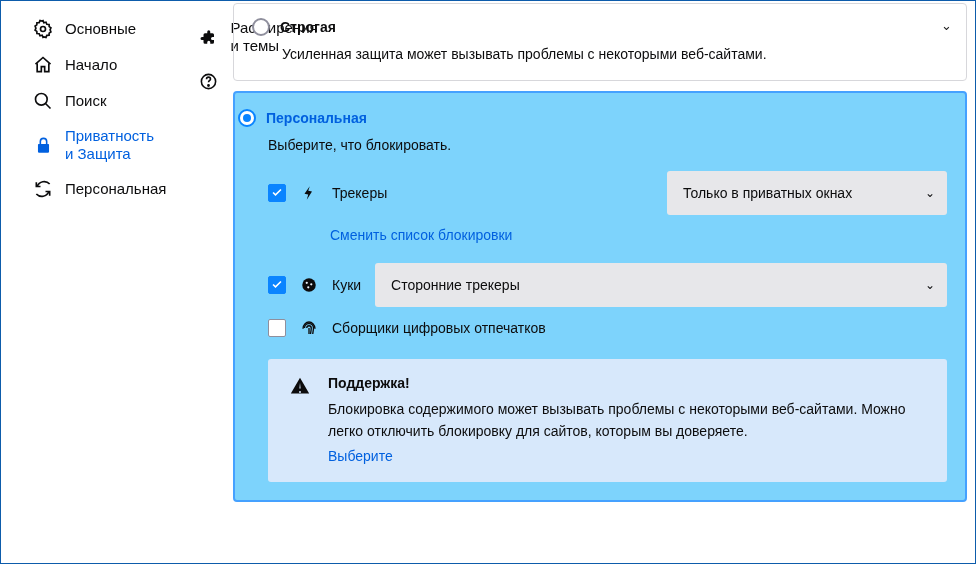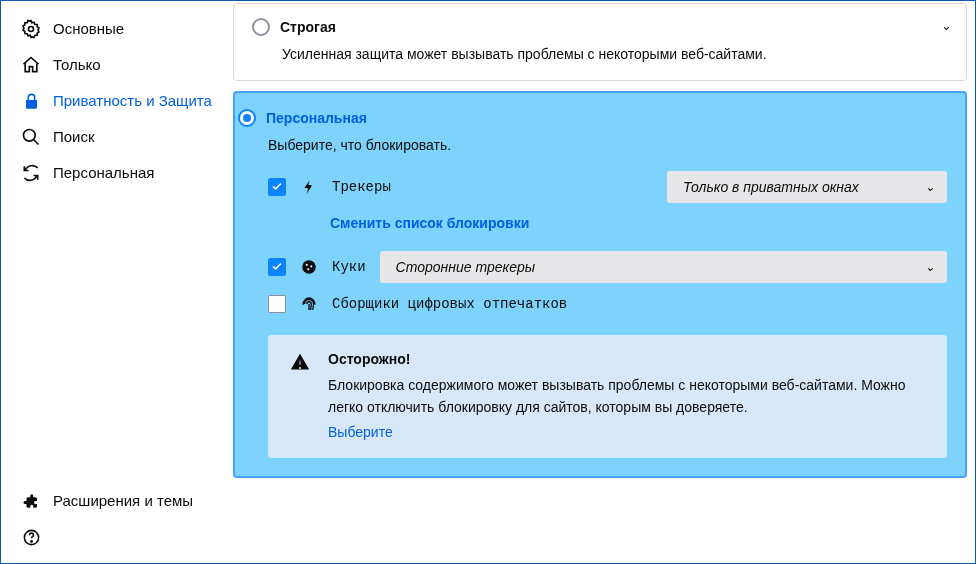--- a/index.html
+++ b/index.html
@@ -1,18 +1,18 @@
 <!DOCTYPE html>
 <html><head>
 <meta charset="utf-8">
 <style>
 * { box-sizing: border-box; margin: 0; padding: 0; }
 body { font-family: -apple-system, "Segoe UI", Arial, sans-serif; font-size: 14px; color: #0c0c0d; background: #fff; width: 976px; height: 564px; overflow: hidden; border: 1px solid #0d5cab; }
 .layout { display: flex; height: 100%; }
-.sidebar { width: 232px; padding: 10px 0 8px 4px; display: flex; flex-direction: column; }
+.sidebar { width: 232px; padding: 10px 0 8px 16px; display: flex; flex-direction: row; }
 .sidebar-top { flex: 1; }
 .sidebar-item { display: flex; align-items: center; gap: 12px; padding: 8px 16px; cursor: pointer; font-size: 15px; }
 .sidebar-item.selected { color: #0060df; }
 .sidebar-item .icon { width: 20px; height: 20px; display: flex; align-items: center; justify-content: center; flex-shrink: 0; }
 .sidebar-item .label { line-height: 1.2; }
 .main { flex: 1; padding: 0; overflow-y: auto; }
 .section { border: 1px solid #d7d7db; border-radius: 4px; margin: 2px 8px 10px 0; }
 .card-strict { padding: 14px 40px 18px 18px; position: relative; }
 .card-strict .radio-row { display: flex; align-items: center; gap: 10px; }
 .card-personal { border: 2px solid #45a1ff; border-radius: 4px; margin: 0 8px 6px 0; background: #7dd3fc; padding: 16px 18px 18px 3px; }
@@ -24,26 +24,26 @@
 .desc { margin: 10px 0 0 30px; color: #0c0c0d; }
 .personal-head { display: flex; align-items: center; gap: 10px; }
 .personal-title { font-weight: 700; color: #0060df; }
 .personal-sub { margin: 10px 0 18px 30px; }
 .opt-row { display: flex; align-items: center; gap: 14px; margin: 0 0 12px 30px; }
 .checkbox { width: 18px; height: 18px; border: 1px solid #8f8f9d; border-radius: 2px; background: #fff; display: inline-flex; align-items: center; justify-content: center; flex-shrink: 0; cursor: pointer; }
 .checkbox.checked { background: #0a84ff; border-color: #0a84ff; }
 .checkbox.checked svg { display: block; }
 .checkbox svg { display: none; }
 .opt-icon { width: 18px; height: 18px; display: flex; align-items: center; justify-content: center; flex-shrink: 0; }
-.opt-label { flex-shrink: 0; font-family: Liberation Mono, monospace; }
-.select { margin-left: auto; background: #e7e7ea; border: none; border-radius: 3px; padding: 8px 32px 8px 16px; font-size: 14px; color: #0c0c0d; cursor: pointer; position: relative; height: 32px; display: flex; align-items: center; font-style: italic; }
+.opt-label { flex-shrink: 0; }
+.select { margin-left: auto; background: #e7e7ea; border: none; border-radius: 3px; padding: 8px 32px 8px 16px; font-size: 14px; color: #0c0c0d; cursor: pointer; position: relative; height: 44px; display: flex; align-items: center; }
 .select .sel-chev { position: absolute; right: 12px; font-size: 12px; }
 .select.tk { width: 280px; }
 .select.ck { flex: 1; }
-.link { color: #0060df; cursor: pointer; margin: 0 0 20px 92px; display: inline-block; font-weight: bold; }
+.link { color: #0060df; cursor: pointer; margin: 0 0 20px 92px; display: inline-block; }
 .warn-box { background: #d7e8fb; border-radius: 3px; margin: 22px 0 0 30px; padding: 16px 22px 18px 22px; display: flex; gap: 18px; }
 .warn-icon { width: 20px; height: 20px; flex-shrink: 0; margin-top: 1px; }
 .warn-title { font-weight: 700; margin-bottom: 8px; }
 .warn-text { line-height: 1.55; }
 .warn-link { color: #0060df; cursor: pointer; display: inline-block; margin-top: 6px; }
 </style>
 </head>
 <body>
 
 <div class="layout">
@@ -58,38 +58,38 @@
         </span>
         <span class="label">Основные</span>
       </div>
       <div class="sidebar-item">
         <span class="icon">
           <svg viewBox="0 0 24 24" width="20" height="20" fill="none" stroke="#0c0c0d" stroke-width="2">
               <path d="M3 11l9-8 9 8"></path>
               <path d="M5 10v10h5v-6h4v6h5V10"></path>
             </svg>
         </span>
-        <span class="label">Только</span>
+        <span class="label">Начало</span>
+      </div>
+      <div class="sidebar-item">
+        <span class="icon">
+          <svg viewBox="0 0 24 24" width="20" height="20" fill="none" stroke="#0c0c0d" stroke-width="2">
+              <circle cx="10" cy="10" r="7"></circle>
+              <path d="M21 21l-6-6"></path>
+            </svg>
+        </span>
+        <span class="label">Поиск</span>
       </div>
       <div class="sidebar-item selected">
         <span class="icon">
           <svg viewBox="0 0 24 24" width="19" height="19" fill="#0060df">
               <path d="M7 10V7a5 5 0 0110 0v3h1a1 1 0 011 1v9a1 1 0 01-1 1H6a1 1 0 01-1-1v-9a1 1 0 011-1h1zm2 0h6V7a3 3 0 00-6 0v3z"></path>
             </svg>
         </span>
         <span class="label">Приватность и Защита</span>
-      </div>
-      <div class="sidebar-item">
-        <span class="icon">
-          <svg viewBox="0 0 24 24" width="20" height="20" fill="none" stroke="#0c0c0d" stroke-width="2">
-              <circle cx="10" cy="10" r="7"></circle>
-              <path d="M21 21l-6-6"></path>
-            </svg>
-        </span>
-        <span class="label">Поиск</span>
       </div>
       <div class="sidebar-item">
         <span class="icon">
           <svg viewBox="0 0 24 24" width="20" height="20" fill="none" stroke="#0c0c0d" stroke-width="2">
               <path d="M20 6A9 9 0 005 9"></path>
               <path d="M4 18a9 9 0 0015-3"></path>
               <path d="M4 4v5h5"></path>
               <path d="M20 20v-5h-5"></path>
             </svg>
         </span>
@@ -192,21 +192,21 @@
         <span class="opt-label">Сборщики цифровых отпечатков</span>
       </div>
 
       <div class="warn-box">
         <span class="warn-icon">
           <svg viewBox="0 0 24 24" width="20" height="20" fill="#0c0c0d">
               <path d="M12 2L1 21h22L12 2zm0 6l.8 7h-1.6L12 8zm0 10a1.2 1.2 0 110 2.4 1.2 1.2 0 010-2.4z"></path>
             </svg>
         </span>
         <div>
-          <div class="warn-title">Осторожно!</div>
+          <div class="warn-title">Поддержка!</div>
           <div class="warn-text">Блокировка содержимого может вызывать проблемы с некоторыми веб-сайтами. Можно легко отключить блокировку для сайтов, которым вы доверяете.</div>
           <span class="warn-link">Выберите</span>
         </div>
       </div>
 
     </div>
   </div>
 </div>
 
 </body></html>

